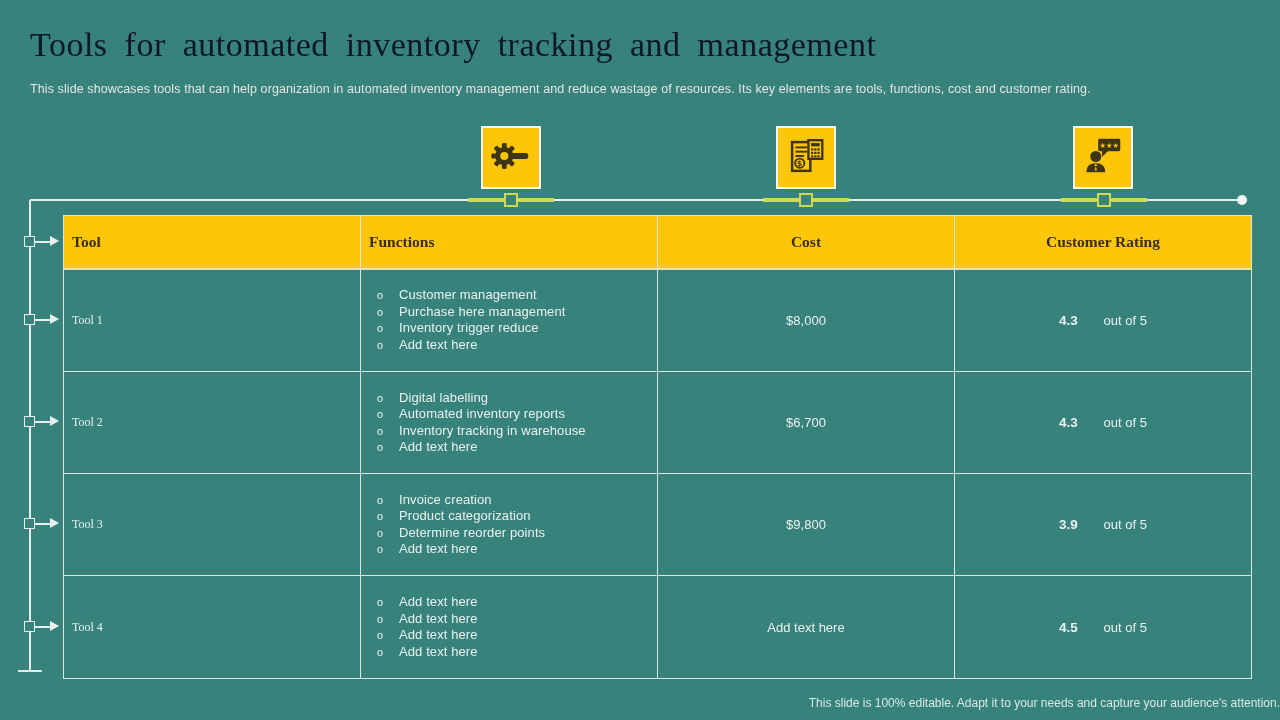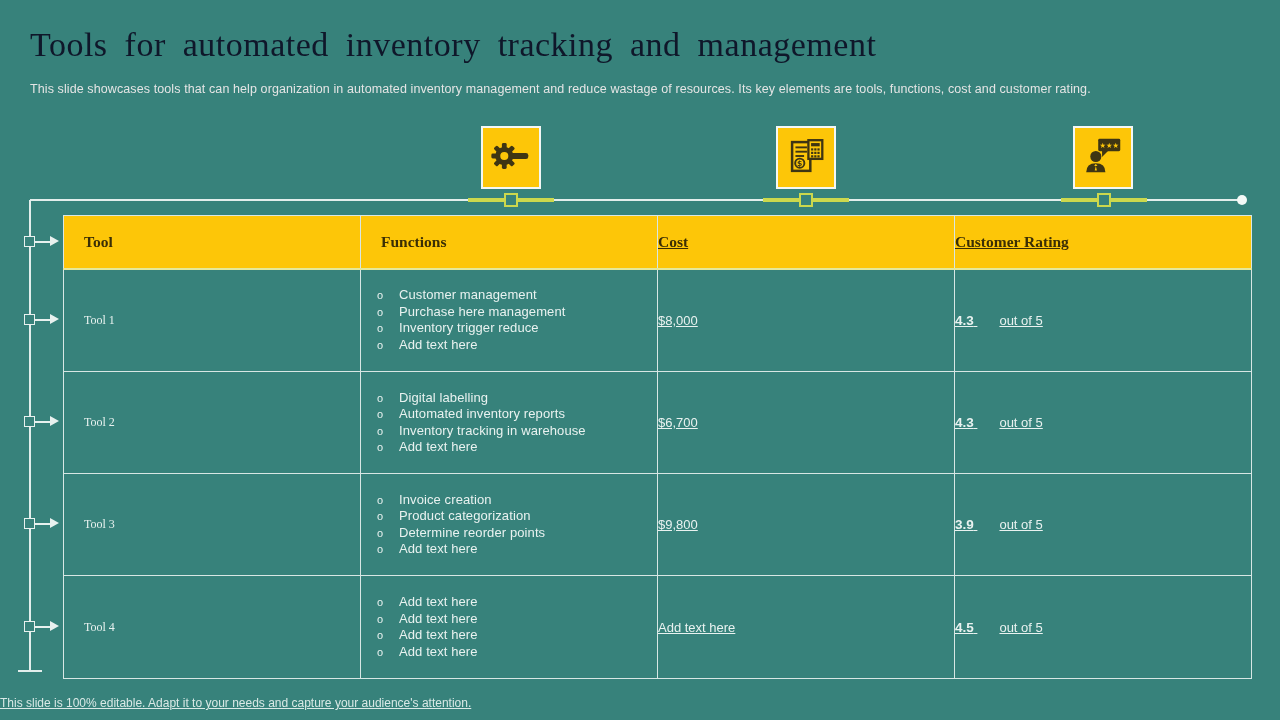--- a/index.html
+++ b/index.html
@@ -88,22 +88,22 @@
   }
   table.main col { width: 25%; }
   table.main th, table.main td {
     border: 1px solid #D8E7E4; vertical-align: middle;
   }
   table.main th {
     height: 53px; background: #FDC608; color: #3A2E05;
     font-family: "Liberation Serif", serif; font-weight: 700; font-size: 15.5px;
     border-bottom: 2px solid #E4E89B;
   }
-  th.al, td.al { text-align: left; padding-left: 20px; }
-  th.ac, td.ac { text-align: left; text-decoration: underline; }
+  th.al, td.al { text-align: left; padding-left: 8px; }
+  th.ac, td.ac { text-align: center; }
   td { color: #E9F2F0; font-size: 13px; }
   tr.r1 td, tr.r4 td { height: 103px; }
   tr.r2 td, tr.r3 td { height: 102px; }
   td.toolname {
     font-family: "Liberation Serif", serif; font-weight: 400; font-size: 12px;
   }
   td.funcs { padding-left: 12px; }
   ul.funclist { list-style: none; }
   ul.funclist li {
     display: flex; align-items: baseline; line-height: 16.5px;
@@ -112,21 +112,21 @@
   ul.funclist .blt {
     width: 14px; flex: 0 0 14px; margin-right: 12px; text-align: center;
     font-size: 11px;
   }
   .rate-val { font-weight: 700; font-size: 13.5px; margin-top: 33px; }
   .rate-suf { font-size: 13px; margin-left: 22px; }
 
   
   .footer {
     position: absolute; left: 0; top: 696px; width: 100%;
-    text-align: left; font-size: 12px; color: #D9E9E6; text-decoration: underline;
+    text-align: right; font-size: 12px; color: #D9E9E6;
   }
 </style>
 </head>
 <body>
 
 <div class="title">Tools for automated inventory tracking and management</div>
 <div class="subtitle">This slide showcases tools that can help organization in automated inventory management and reduce wastage of resources. Its key elements are tools, functions, cost and customer rating.</div>
 
 <div class="icon-box i1">
   <span>

